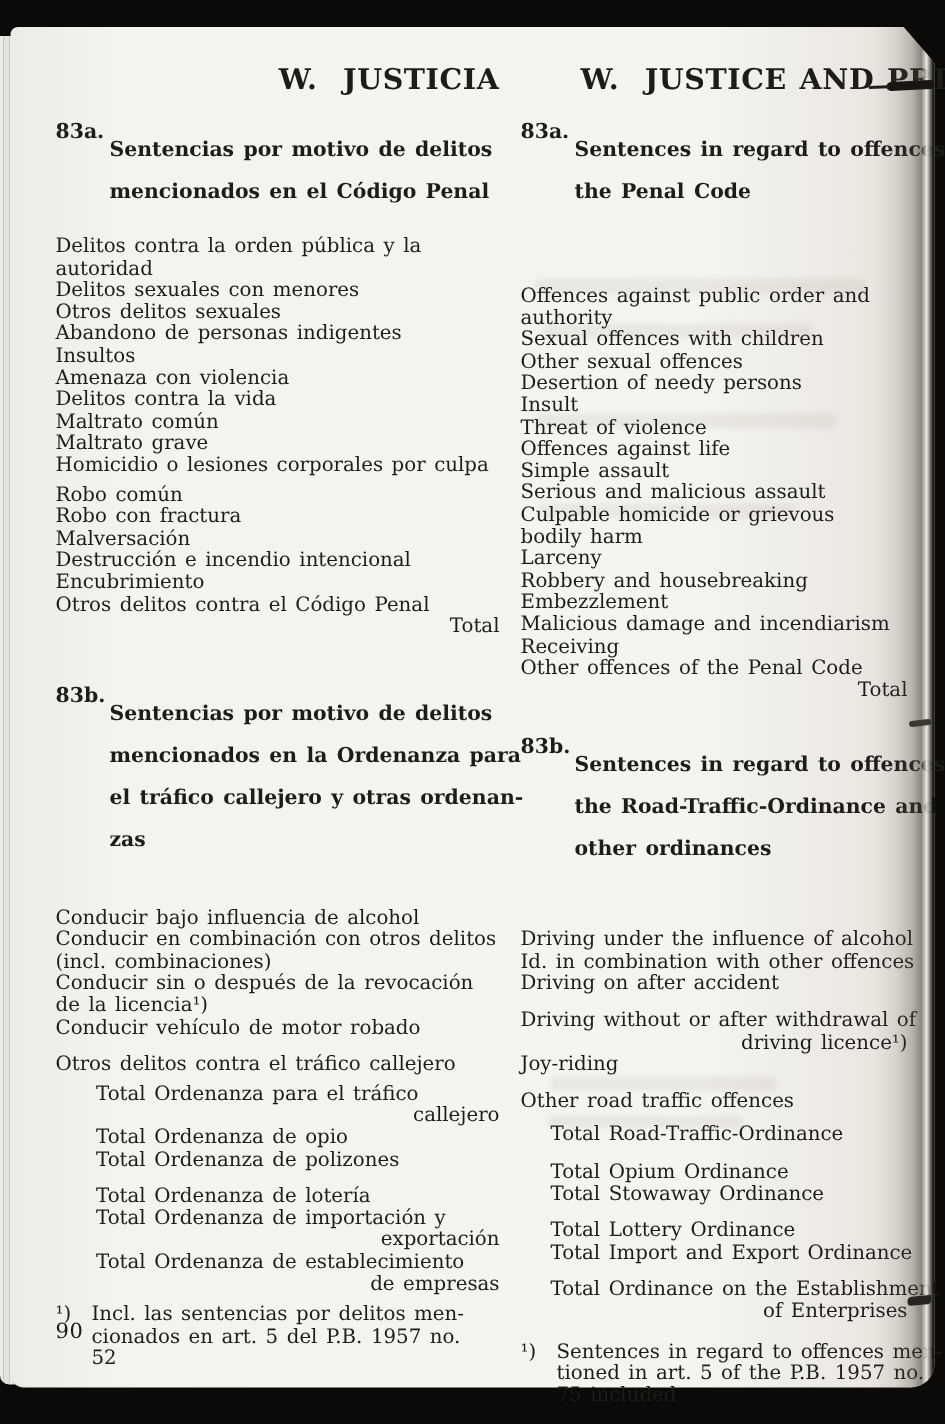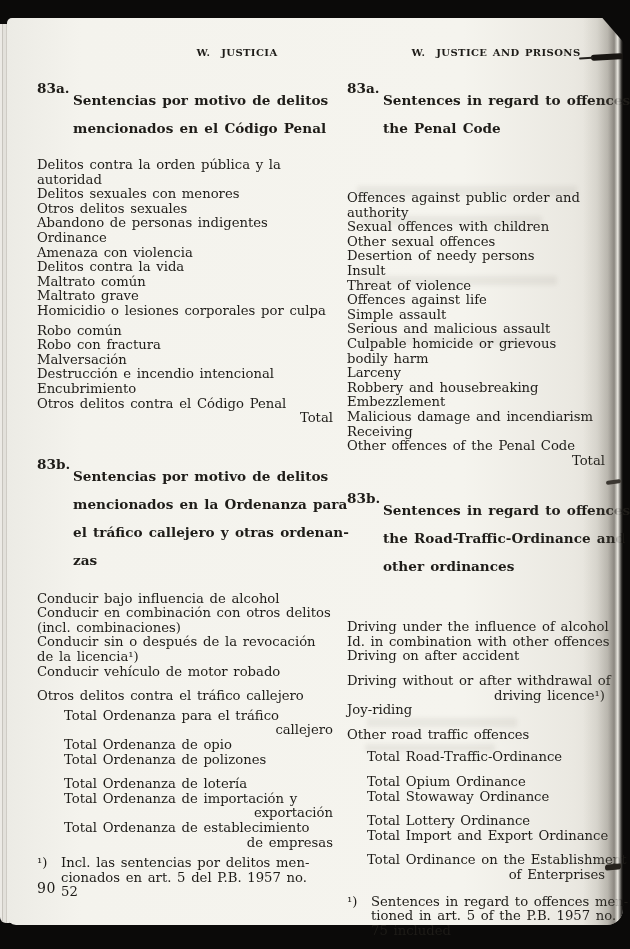--- a/index.html
+++ b/index.html
@@ -60,40 +60,40 @@
     display: flex; gap: 14px;
     padding: 26px 0 0 30px;
     font-size: 13.2px; line-height: 14.6px;
     word-spacing: 1.5px;
   }
   .col { flex: none; }
   .col-left  { width: 296px; }
   .col-right { width: 258px; }
 
   .col-header {
-    font-weight: bold; font-size: 10px; line-height: 18px;
-    letter-spacing: 0.4px; white-space: pre; text-align: center;
+    font-weight: bold; font-size: 19px; line-height: 18px;
+    letter-spacing: 0.4px; white-space: pre; text-align: right;
   }
   .col-left  .col-header { padding-left: 104px; }
   .col-right .col-header { padding-left: 40px; }
 
   .sec-heading { display: flex; font-weight: bold; font-size: 13.6px; }
   .sec-num   { flex: none; width: 36px; line-height: 16px; }
   .sec-lines { flex: 1; }
   .sec-lines .line { line-height: 16px; white-space: nowrap; margin-top: 12px; }
 
   .list .line { white-space: nowrap; }
   .line.right { text-align: right; }
   .gap { height: 10px; }
 
   .m-83a      { margin-top: 18px; }
   .m-list1-l  { margin-top: 22px; }
   .m-list2-l  { margin-top: 5px; }
   .m-83b-l    { margin-top: 30px; }
-  .m-list3-l  { margin-top: 24px; }
+  .m-list3-l  { margin-top: 38px; }
   .m-tot-l    { margin-top: 5px; }
   .m-fn-l     { margin-top: 6px; }
 
   .m-list1-r  { margin-top: 55px; }
   .m-list2-r  { margin-top: 0; }
   .m-83b-r    { margin-top: 22px; }
   .m-list3-r  { margin-top: 46px; }
   .m-tot-r    { margin-top: 8px; }
   .m-fn-r     { margin-top: 12px; }
 
@@ -137,21 +137,21 @@
               <div class="line">mencionados en el Código Penal</div>
             </div>
         </div>
 
         <div class="list m-list1-l">
             <div class="line">Delitos contra la orden pública y la</div>
             <div class="line">autoridad</div>
             <div class="line">Delitos sexuales con menores</div>
             <div class="line">Otros delitos sexuales</div>
             <div class="line">Abandono de personas indigentes</div>
-            <div class="line">Ordinance</div>
+            <div class="line">Insultos</div>
             <div class="line">Amenaza con violencia</div>
             <div class="line">Delitos contra la vida</div>
             <div class="line">Maltrato común</div>
             <div class="line">Maltrato grave</div>
             <div class="line">Homicidio o lesiones corporales por culpa</div>
           </div>
         <div class="list m-list2-l">
             <div class="line">Robo común</div>
             <div class="line">Robo con fractura</div>
             <div class="line">Malversación</div>

